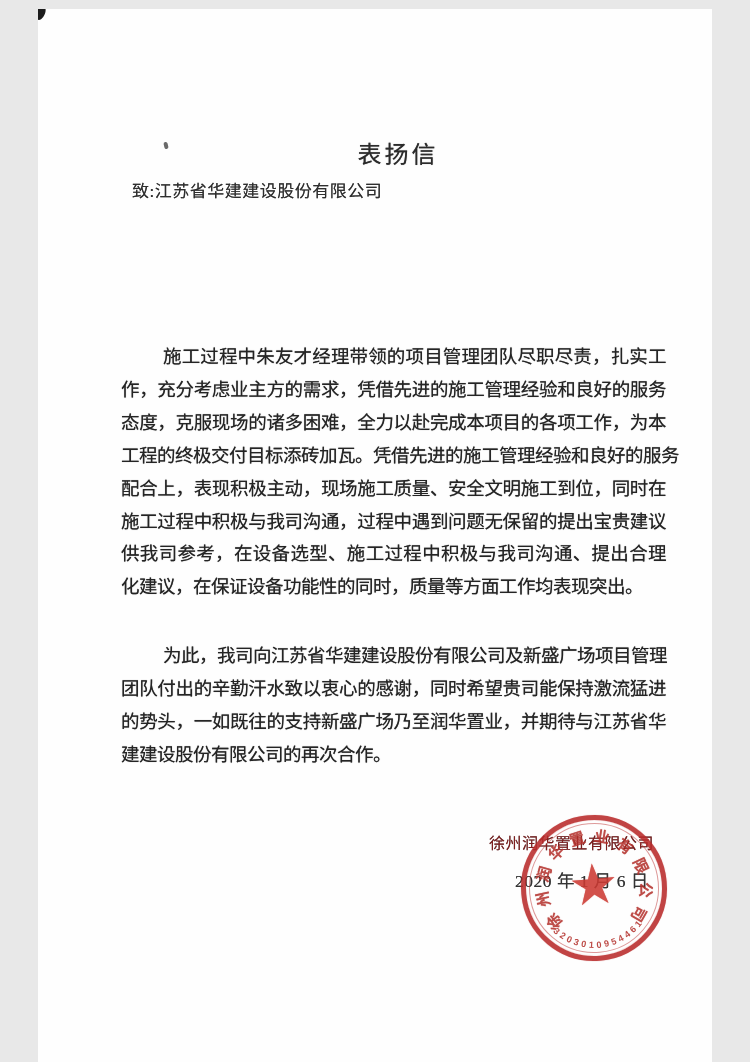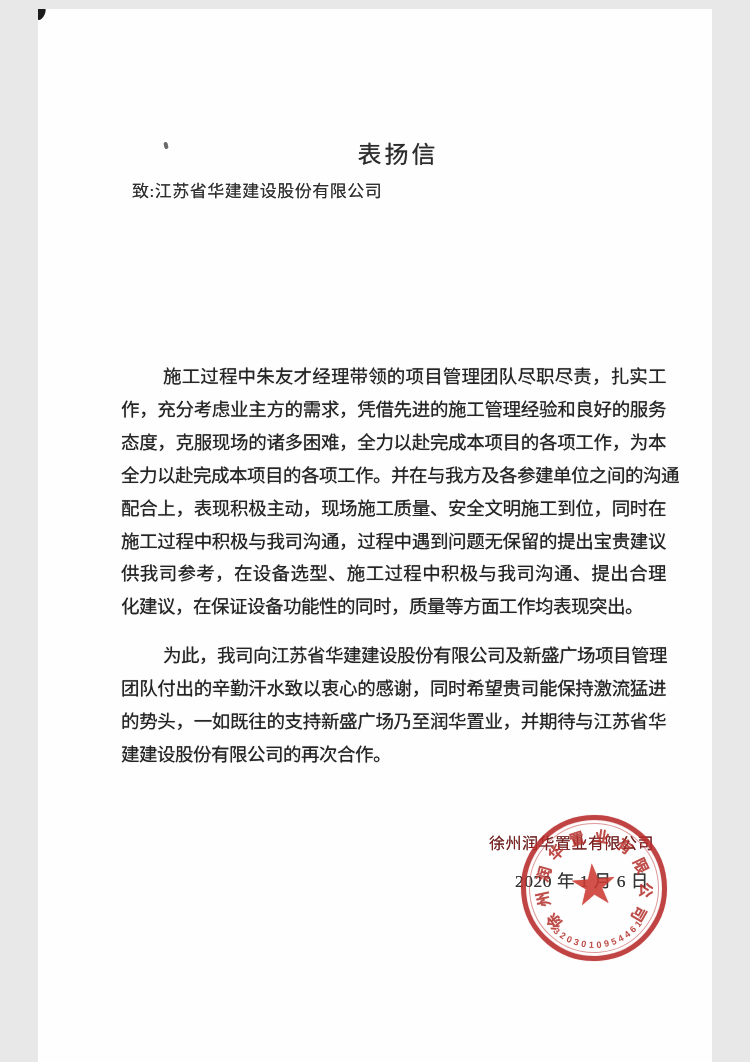--- a/index.html
+++ b/index.html
@@ -33,21 +33,21 @@
     font-size:17px;letter-spacing:.5px;color:#2e2e2e;
     text-shadow:0 0 .6px rgba(70,70,70,.8);
   }
   
   .para{
     position:absolute;left:83px;width:545px;
     font-size:18.5px;letter-spacing:-0.5px;color:#242424;
     text-shadow:0 0 .7px rgba(60,60,60,.85);
   }
   .p1{top:206px;line-height:31.7px;}
-  .p2{top:352px;line-height:32.9px;}
+  .p2{top:332px;line-height:32.9px;}
   .p3{top:631px;line-height:33px;}
   .bline{text-align:justify;text-align-last:justify;white-space:nowrap;}
   .bline.first{padding-left:42px;}
   .bline.last{text-align-last:left;}
   
   .sig-company{
     position:absolute;top:821px;left:451px;
     font-size:16px;color:#7f1d1d;letter-spacing:.5px;
     text-shadow:0 0 .6px rgba(70,70,70,.8);
   }
@@ -94,21 +94,21 @@
   <div class="speck"></div>
 
   <div class="title">表扬信</div>
 
   <div class="to-line">致:江苏省华建建设股份有限公司</div>
 
   <div class="para p2">
       <div class="bline first">施工过程中朱友才经理带领的项目管理团队尽职尽责，扎实工</div>
       <div class="bline">作，充分考虑业主方的需求，凭借先进的施工管理经验和良好的服务</div>
       <div class="bline">态度，克服现场的诸多困难，全力以赴完成本项目的各项工作，为本</div>
-      <div class="bline">全力以赴完成本项目的各项工作。并在与我方及各参建单位之间的沟通</div>
+      <div class="bline">工程的终极交付目标添砖加瓦。凭借先进的施工管理经验和良好的服务</div>
       <div class="bline">配合上，表现积极主动，现场施工质量、安全文明施工到位，同时在</div>
       <div class="bline">施工过程中积极与我司沟通，过程中遇到问题无保留的提出宝贵建议</div>
       <div class="bline">供我司参考，在设备选型、施工过程中积极与我司沟通、提出合理</div>
       <div class="bline last">化建议，在保证设备功能性的同时，质量等方面工作均表现突出。</div>
     </div>
   <div class="para p3">
       <div class="bline first">为此，我司向江苏省华建建设股份有限公司及新盛广场项目管理</div>
       <div class="bline">团队付出的辛勤汗水致以衷心的感谢，同时希望贵司能保持激流猛进</div>
       <div class="bline">的势头，一如既往的支持新盛广场乃至润华置业，并期待与江苏省华</div>
       <div class="bline last">建建设股份有限公司的再次合作。</div>

